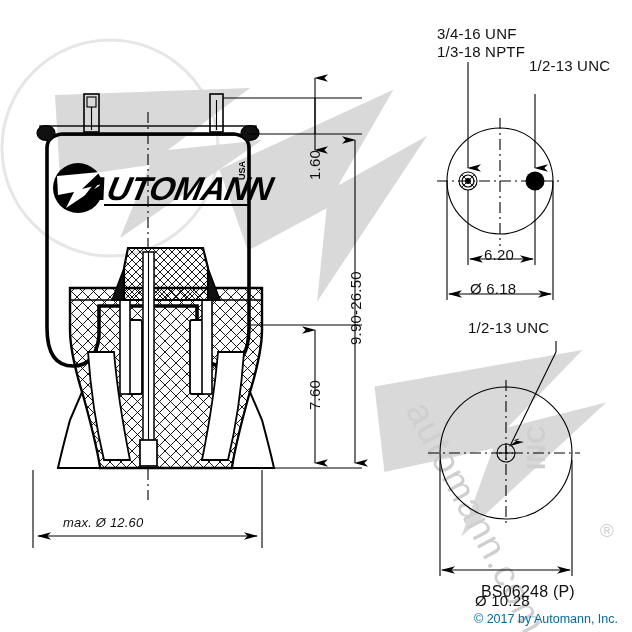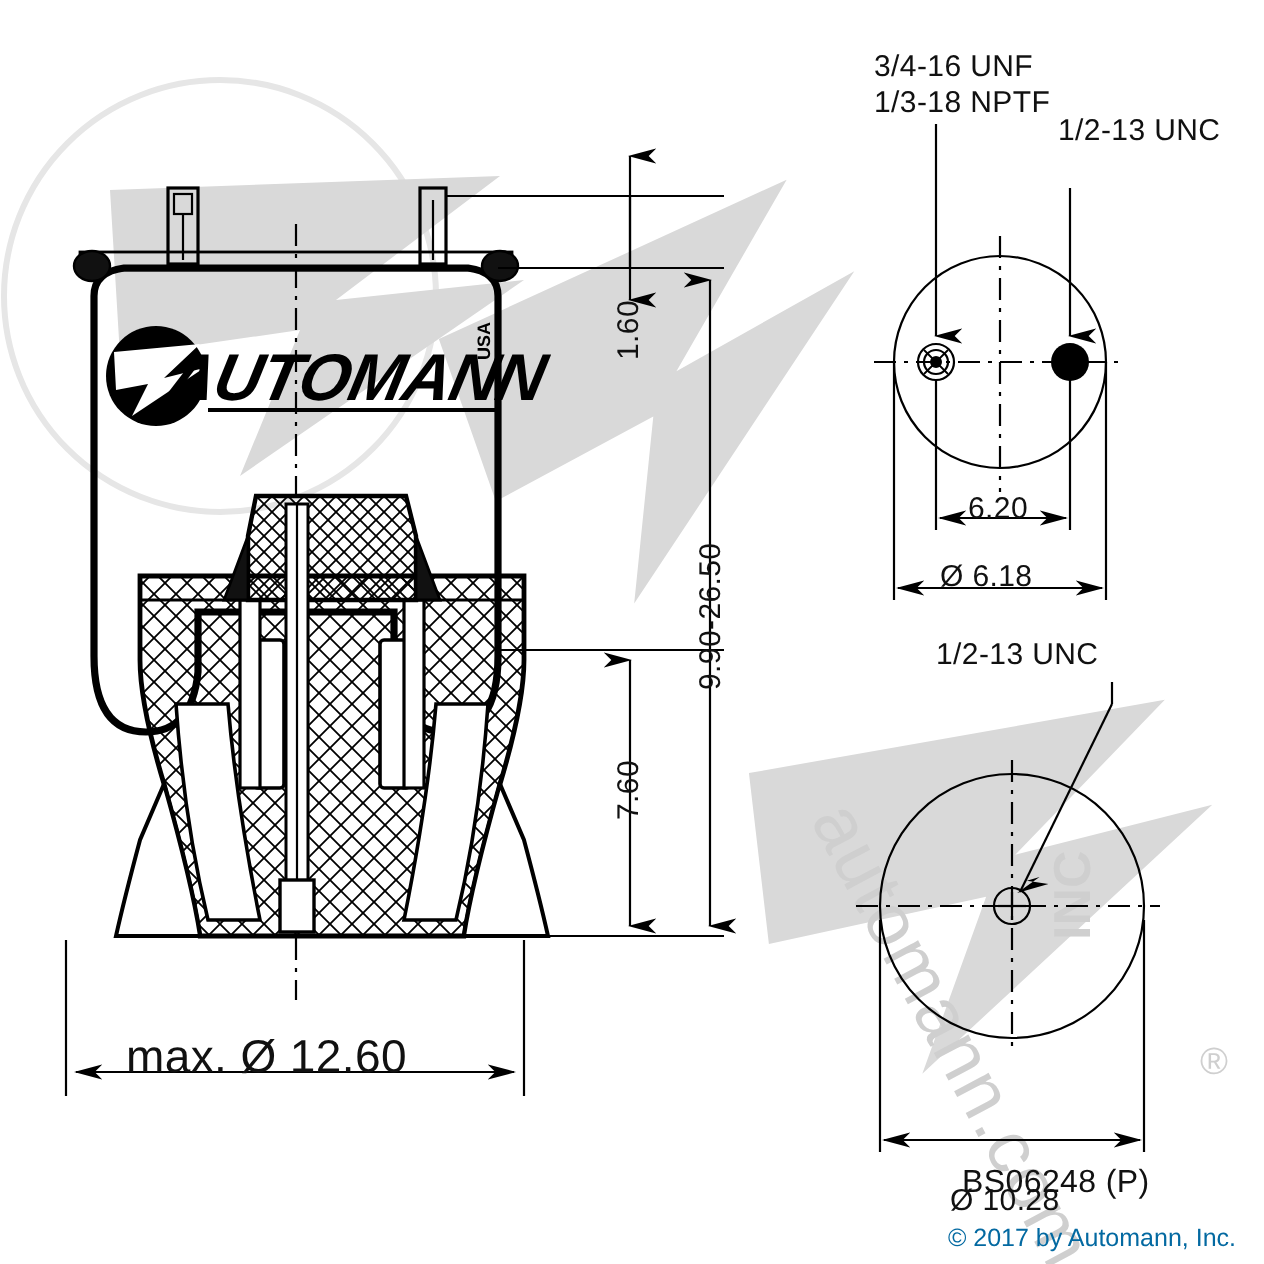--- a/index.html
+++ b/index.html
@@ -201,21 +201,21 @@
   <div class="lbl" style="left:470px;top:280px;">Ø 6.18</div>
 
   <div class="lbl" style="left:468px;top:319px;">1/2-13 UNC</div>
   <div class="lbl" style="left:475px;top:556px;margin-top:36px;">Ø 10.28</div>
   <div class="lbl" style="left:481px;top:583px;font-size:16px;">BS06248 (P)</div>
 
   <div class="lbl rot" style="left:306px;top:180px;">1.60</div>
   <div class="lbl rot" style="left:347px;top:345px;">9.90-26.50</div>
   <div class="lbl rot" style="left:306px;top:410px;">7.60</div>
 
-  <div class="lbl" style="left:63px;top:515px;font-size:23px;">max. Ø 12.60</div>
+  <div class="lbl" style="left:63px;top:515px;font-size:13px;font-style:italic;">max. Ø 12.60</div>
 
   <svg width="632" height="632" style="pointer-events:none;">
     <g transform="translate(52,162)">
       <circle cx="26" cy="26" r="25" fill="#000"></circle>
       <path d="M5 14 L48 10 L30 27 L50 22 L14 46 L22 30 L6 33 Z" fill="#fff"></path>
       <g transform="skewX(-12)">
         <text x="38" y="38" font-family="Liberation Sans, sans-serif" font-size="33" font-weight="bold" font-style="italic" fill="#000" letter-spacing="-0.5">AUTOMANN</text>
       </g>
       <text x="193" y="18" font-family="Liberation Sans, sans-serif" font-size="9" font-weight="bold" fill="#000" transform="rotate(-90 193 18)">USA</text>
       <line x1="52" y1="43" x2="196" y2="43" stroke="#000" stroke-width="2"></line>

